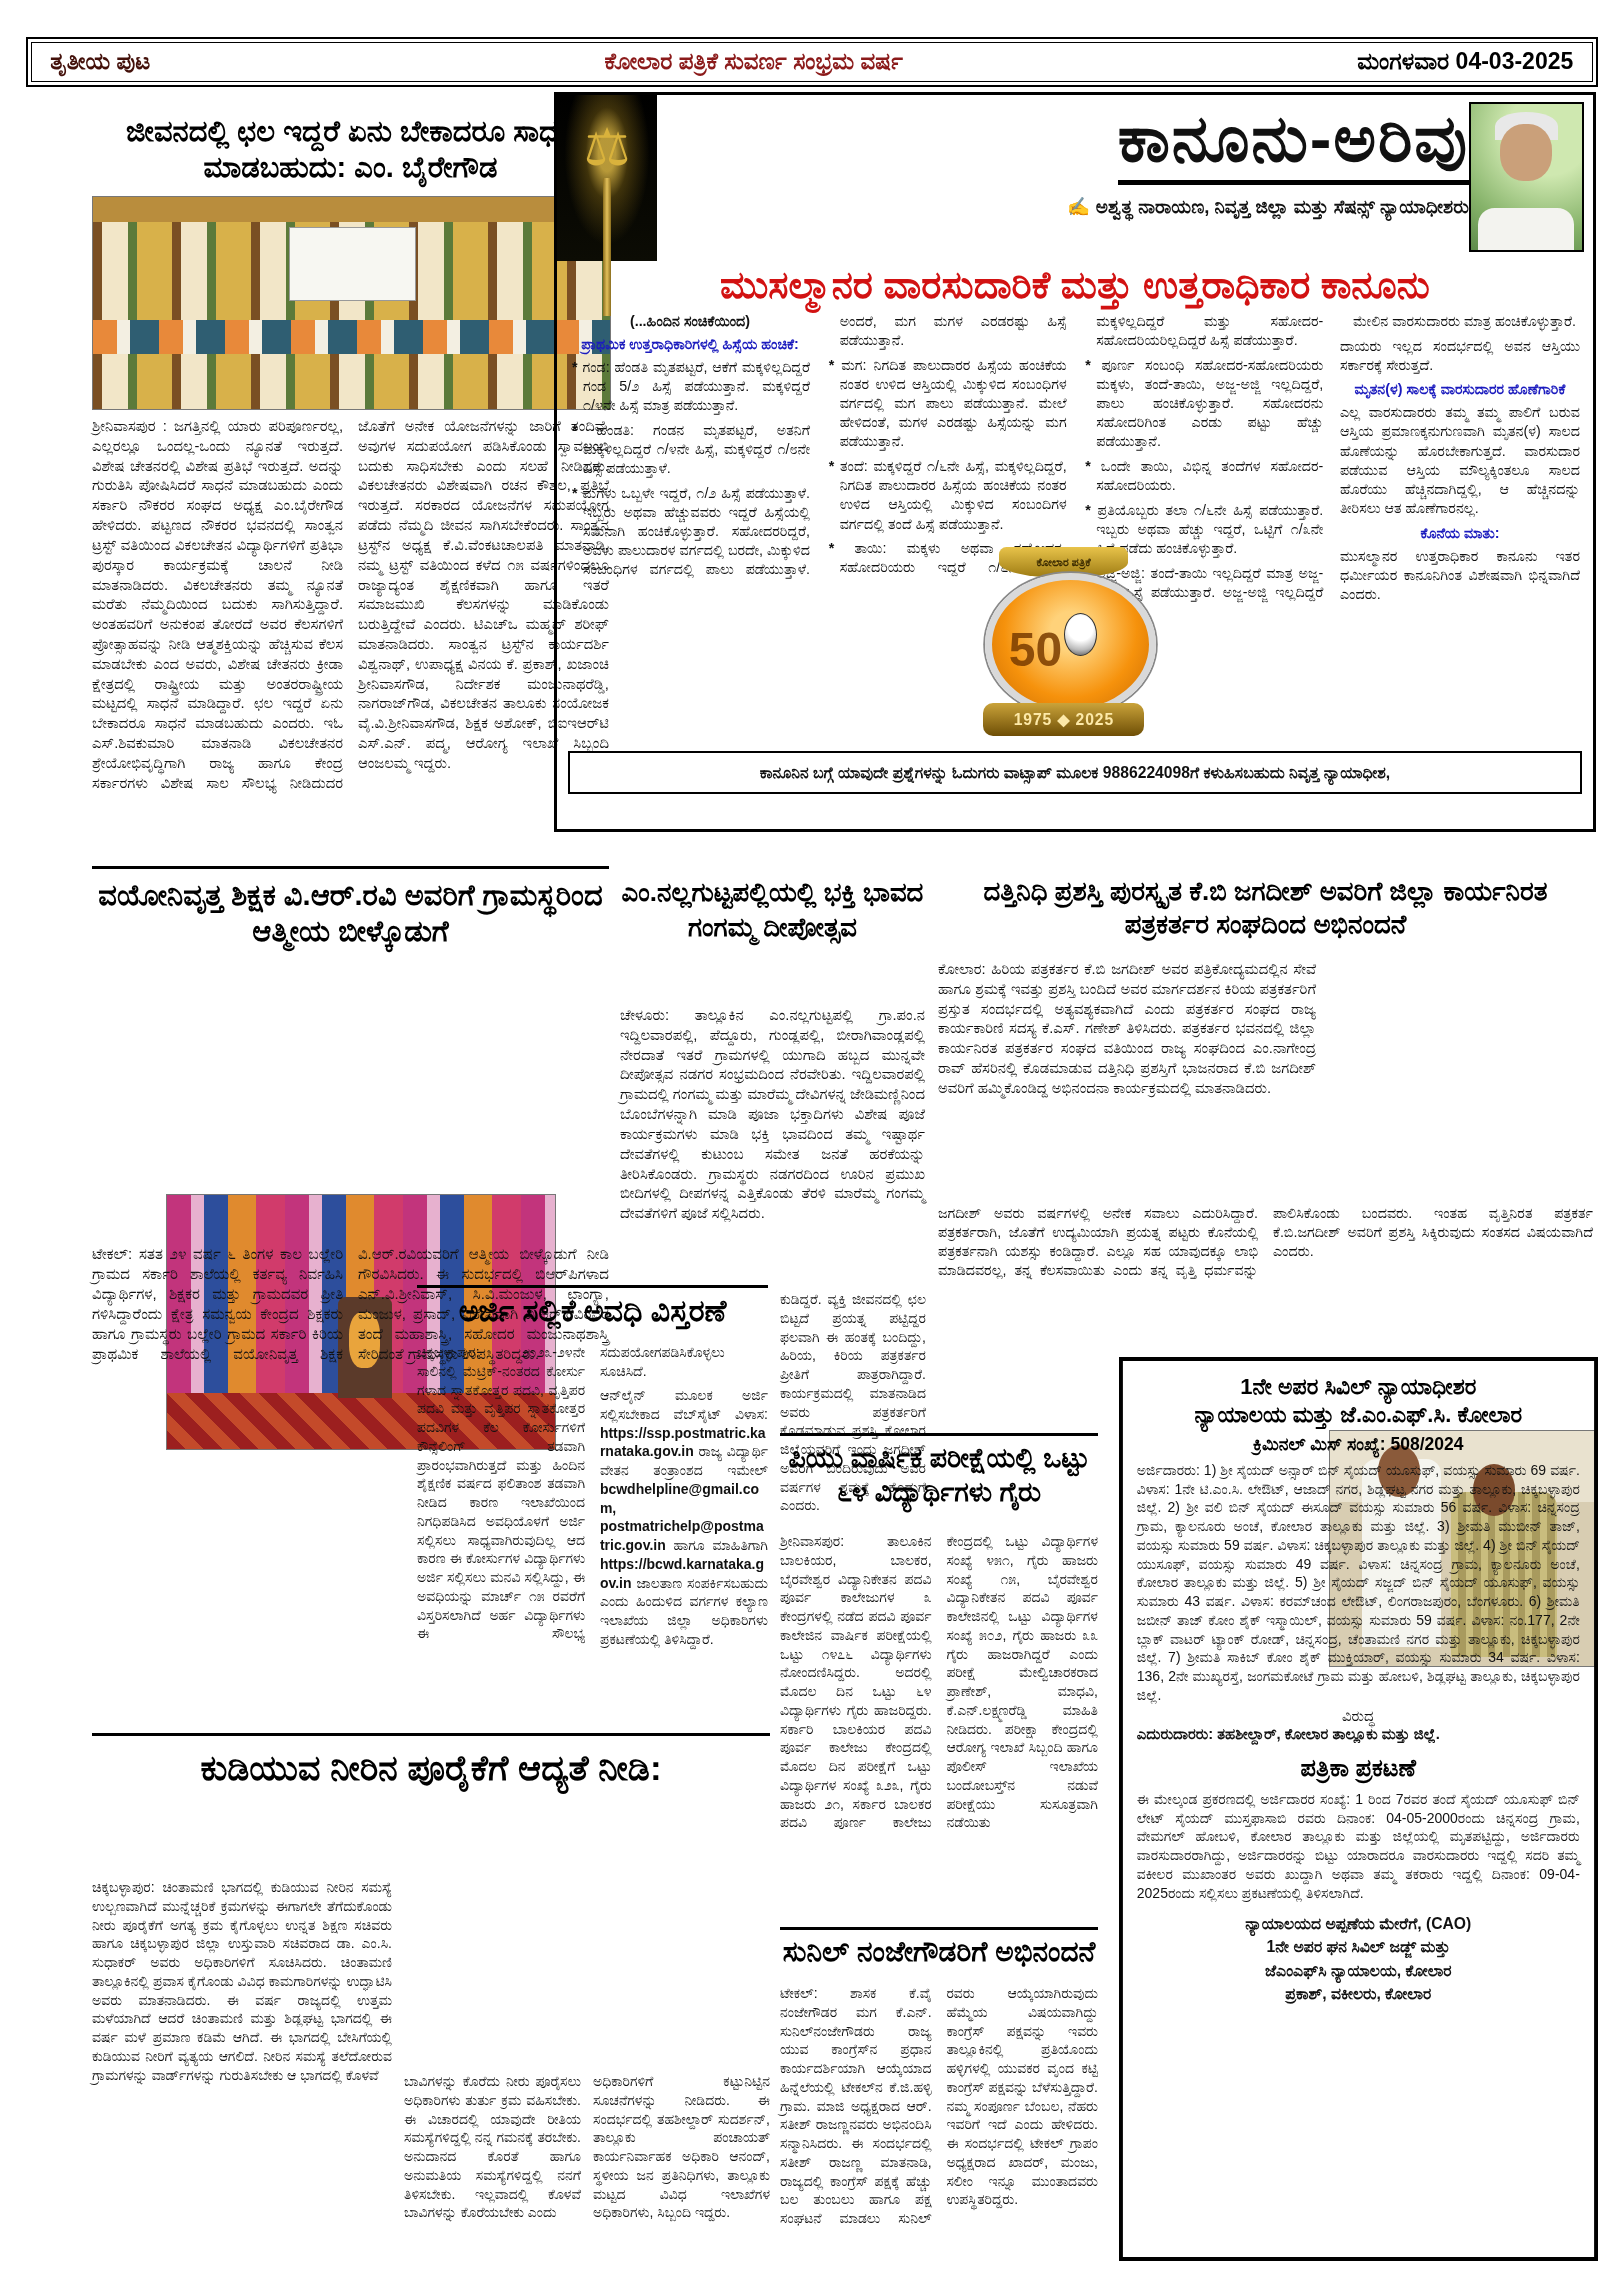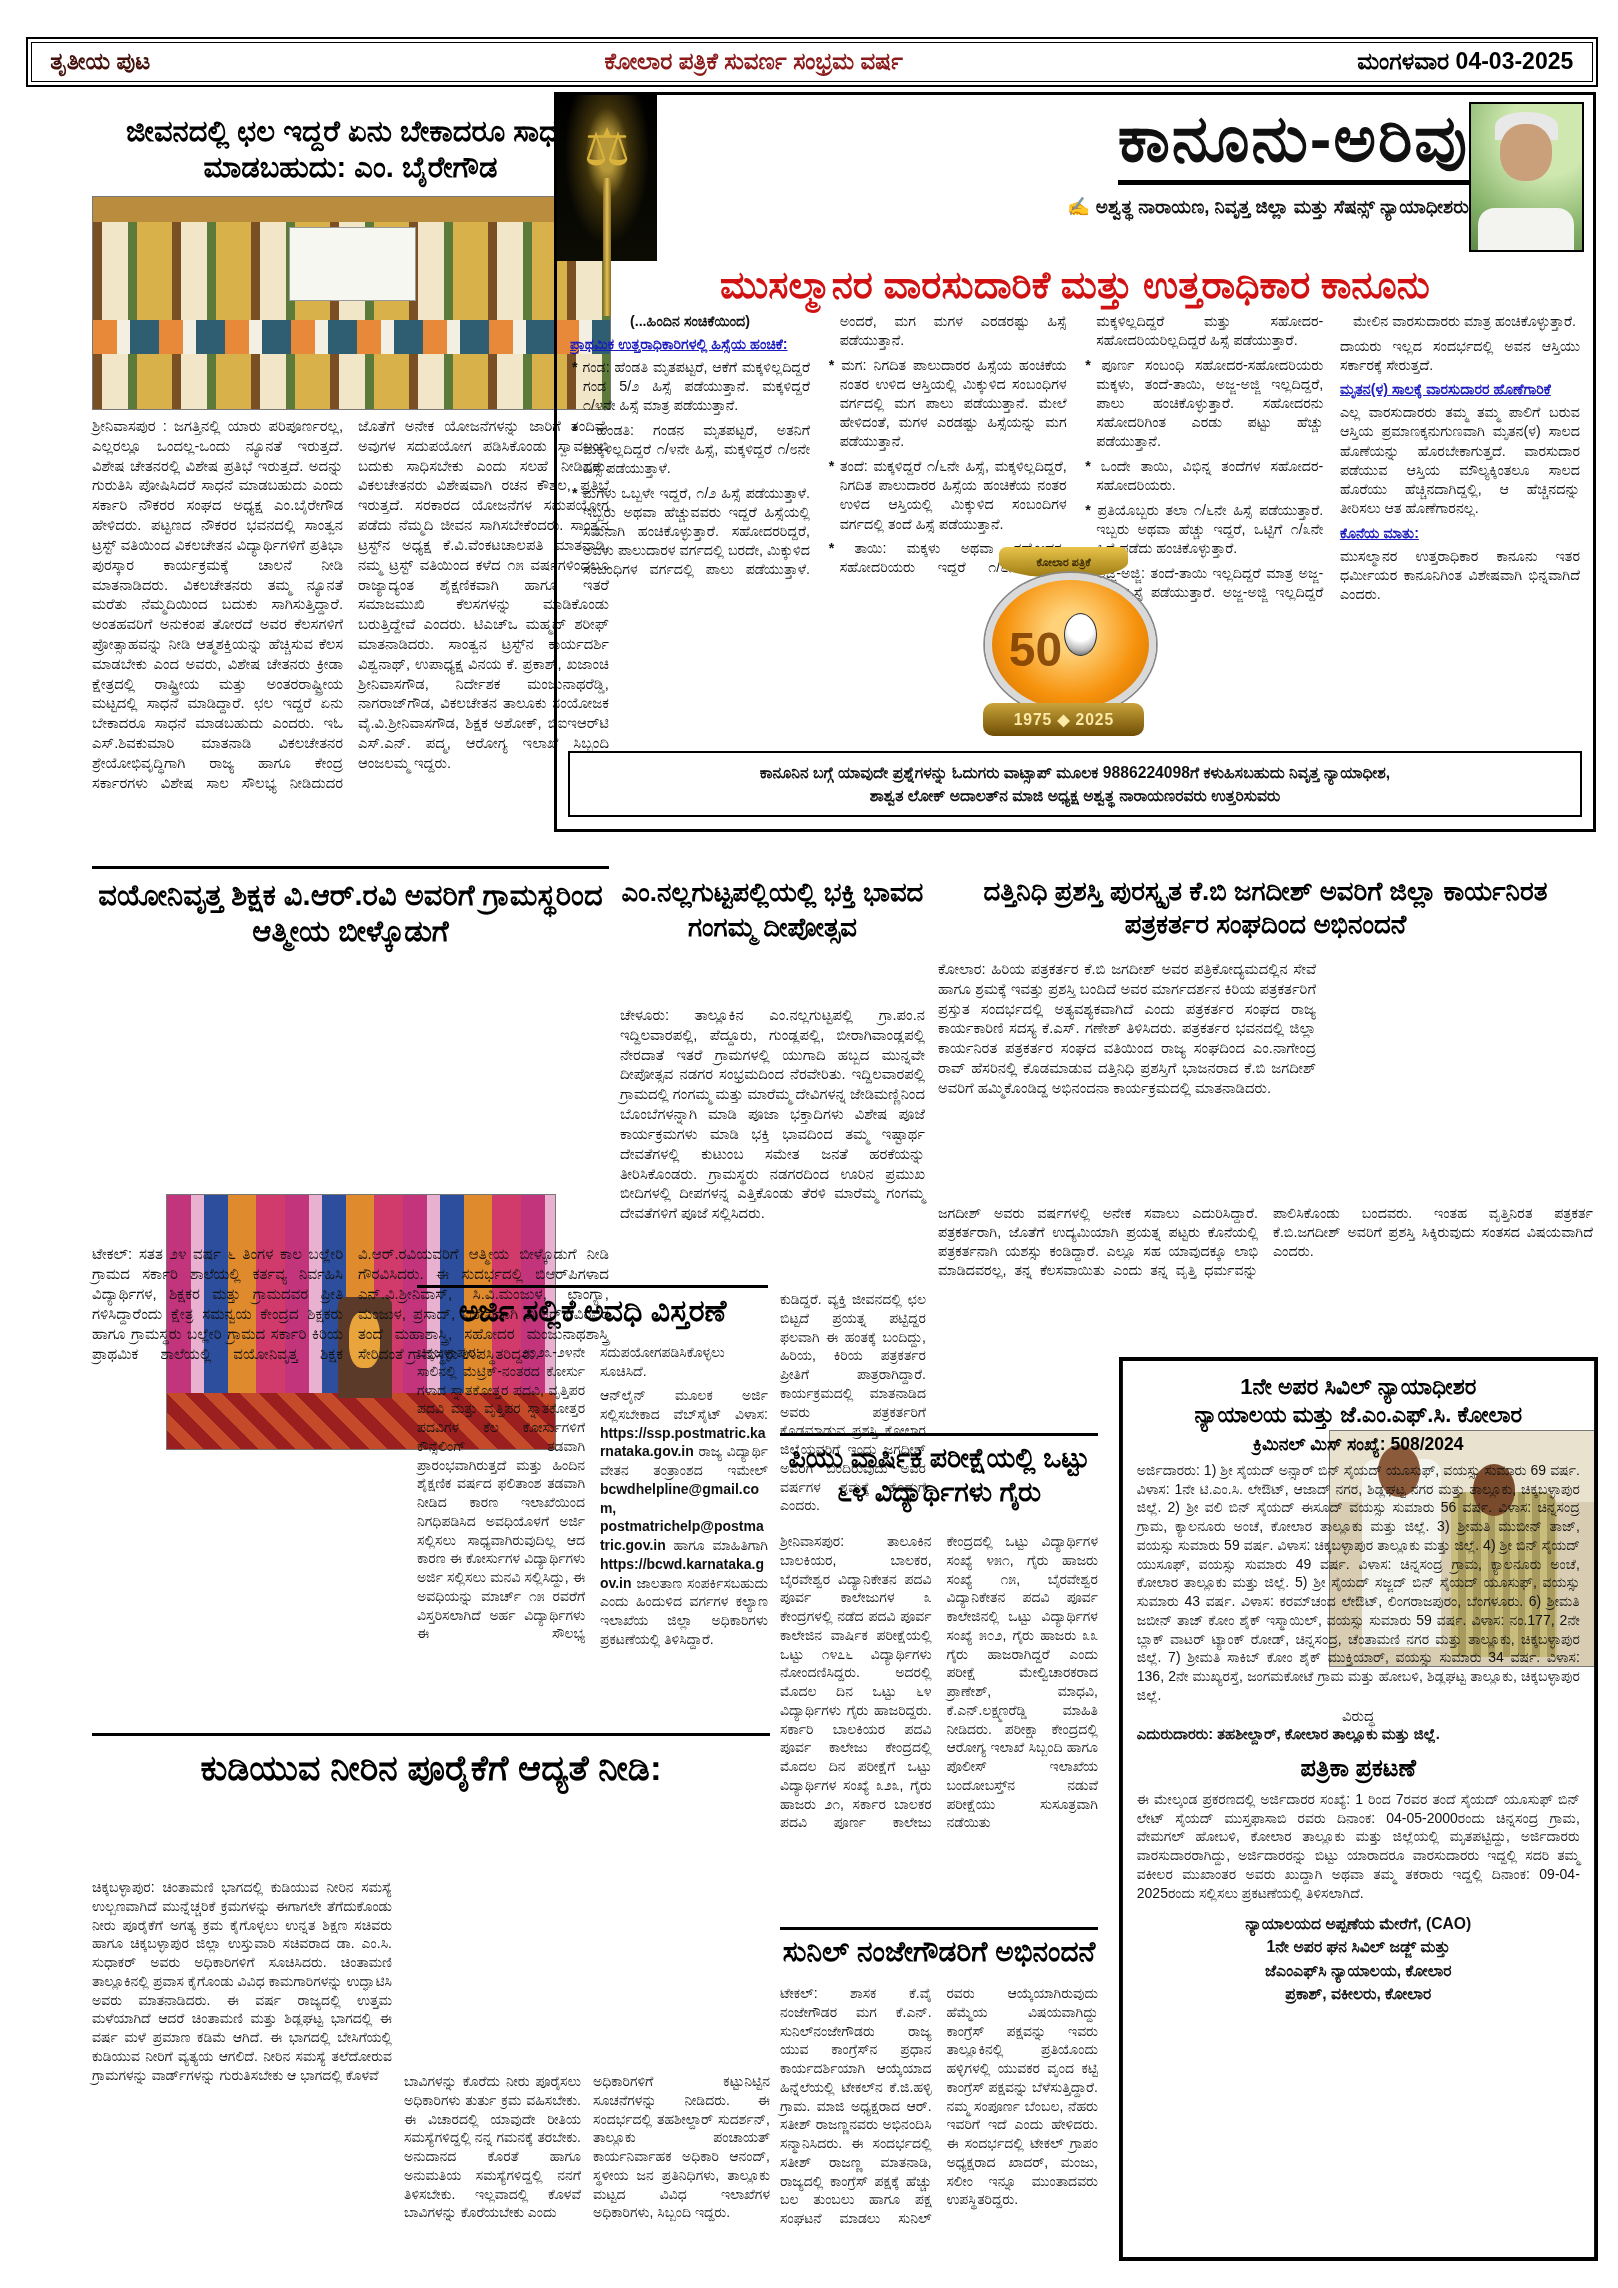--- a/index.html
+++ b/index.html
@@ -9,21 +9,21 @@
   .ctr{text-align:center;}
   .hl{font-weight:bold;color:#000;line-height:1.25;}
   .rule{background:#000;}
   .bodytxt{font-size:14.8px;line-height:1.34;text-align:justify;word-break:break-word;}
   .cols2{column-count:2;column-gap:14.8px;}
   .cols4{column-count:4;column-gap:16.6px;}
   .photo{border:0.9px solid #777;position:relative;overflow:hidden;}
   p{margin:0 0 5.5px 0;}
   .bullet{padding-left:13px;text-indent:-11px;}
   .bullet:before{content:"* ";font-weight:bold;}
-  .bluehead{color:#1b1bbe;font-weight:bold;text-align:left;margin:3.7px 0;text-decoration:underline;}
+  .bluehead{color:#1b1bbe;font-weight:bold;text-align:center;margin:3.7px 0;}
   .prev{font-weight:bold;text-align:center;margin-bottom:3.7px;}
   
   .hdrbox{border:2.8px solid #000;padding:2.8px;}
   .hdrin{border:0.9px solid #000;display:flex;align-items:center;justify-content:space-between;
          padding:5.5px 18.5px;font-weight:bold;font-size:23px;}
   
   .lawbox{border:3.7px solid #000;}
   .lawtitle{font-weight:bold;font-size:65px;letter-spacing:1.8px;line-height:1.0;
             border-bottom:5.5px solid #000;padding-bottom:9.2px;}
   .redhead{color:#d21212;font-weight:bold;font-size:38px;line-height:1.1;}
@@ -133,21 +133,20 @@
         <div class="ball">
             <div class="face"></div>
           <div style="position:absolute;top:42px;left:16.6px;font-size:48px;font-weight:bold;color:#7a3c00;opacity:.85;">50</div>
         </div>
         <div class="ribbot">1975 ◆ 2025</div>
       </div>
     </div>
 
     <div class="lawfooter" style="margin:5.5px 11px;">
       <div>ಕಾನೂನಿನ ಬಗ್ಗೆ ಯಾವುದೇ ಪ್ರಶ್ನೆಗಳನ್ನು ಓದುಗರು ವಾಟ್ಸಾಪ್ ಮೂಲಕ 9886224098ಗೆ ಕಳುಹಿಸಬಹುದು ನಿವೃತ್ತ ನ್ಯಾಯಾಧೀಶ,</div>
-      <div>ಶಾಶ್ವತ ಲೋಕ್ ಅದಾಲತ್‌ನ ಮಾಜಿ ಅಧ್ಯಕ್ಷ ಅಶ್ವತ್ಥ ನಾರಾಯಣರವರು ಉತ್ತರಿಸುವರು</div>
     </div>
   </div>
 
   <div class="abs rule" style="left:92px;top:866px;width:517px;height:2.8px;"></div>
 
   <div class="abs hl ctr" style="left:92px;top:877px;width:517px;font-size:29px;">ವಯೋನಿವೃತ್ತ ಶಿಕ್ಷಕ ವಿ.ಆರ್.ರವಿ ಅವರಿಗೆ ಗ್ರಾಮಸ್ಥರಿಂದ ಆತ್ಮೀಯ ಬೀಳ್ಕೊಡುಗೆ</div>
   <div class="abs photo" style="left:166px;top:980px;width:388px;height:254px;background:
         repeating-linear-gradient(90deg,#c2347c 0 24px,#e7b1cf 24px 37px,#2d4e9c 37px 61px,#e08a2e 61px 89px,#d13b6b 89px 118px),
         linear-gradient(180deg,#f3dce8 0 30%,transparent 30%);">
     <div style="position:absolute;bottom:0;left:0;width:100%;height:22%;

